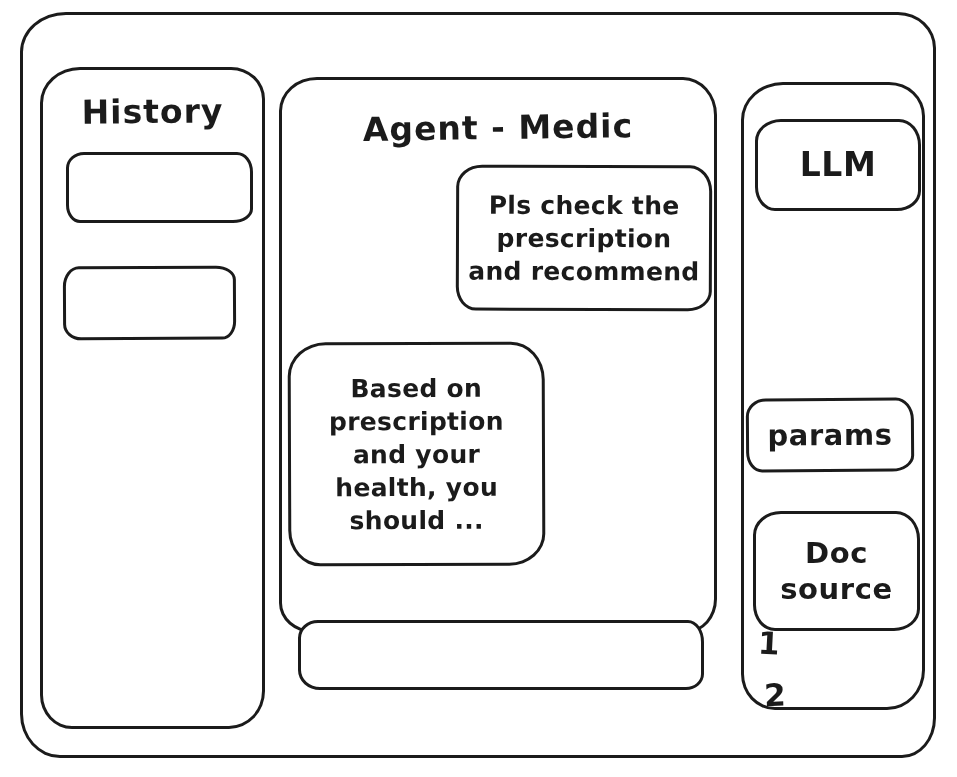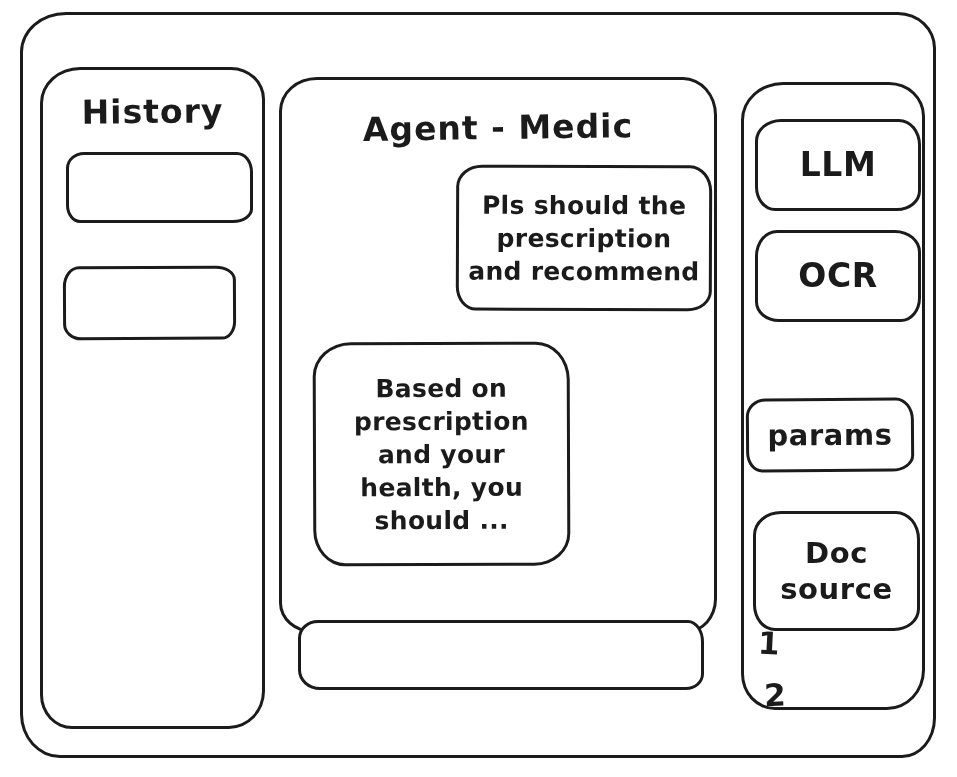--- a/index.html
+++ b/index.html
@@ -66,21 +66,20 @@
     left: 174px; top: 85px; width: 256px; height: 146px;
     border-radius: 26px 22px 24px 20px / 22px 26px 20px 24px;
     padding: 10px 8px;
     transform: rotate(0.2deg);
   }
   .bubble.agent {
     left: 6px; top: 262px; width: 257px; height: 224px;
     border-radius: 38px 34px 36px 32px / 34px 38px 32px 36px;
     padding: 27px 22px;
     transform: rotate(-0.2deg);
-    margin-left: 25px;
   }
   .chat-input-box {
     position: absolute; left: 16px; top: 540px; width: 406px; height: 70px;
     border: 3px solid #1b1b1b;
     border-radius: 20px 16px 18px 22px / 18px 22px 16px 20px;
     background: #fff;
   }
   .chat-input-field {
     width: 100%; height: 100%;
     border: none; outline: none; background: transparent;
@@ -137,36 +136,33 @@
 
     <aside class="history-panel sk">
       <div class="panel-title">History</div>
       <div class="history-item one"></div>
       <div class="history-item two"></div>
     </aside>
 
     <main class="chat-panel sk">
       <div class="panel-title">Agent - Medic</div>
       <div class="bubble user">
-        <span>Pls should the prescription and recommend</span>
+        <span>Pls check the prescription and recommend</span>
       </div>
       <div class="bubble agent">
         <span>Based on prescription and your health, you should ...</span>
       </div>
       <div class="chat-input-box">
         <input class="chat-input-field" placeholder="" value="" style="">
       </div>
     </main>
 
     <aside class="tools-panel sk">
       <button type="button" class="tool-btn llm">
         <span>LLM</span>
-      </button>
-      <button type="button" class="tool-btn ocr">
-        <span>OCR</span>
       </button>
       <button type="button" class="tool-btn params">
         <span>params</span>
       </button>
       <button type="button" class="tool-btn docsource">
         <span>Doc source</span>
       </button>
       <div class="doc-num n1">1</div>
       <div class="doc-num n2">2</div>
     </aside>

